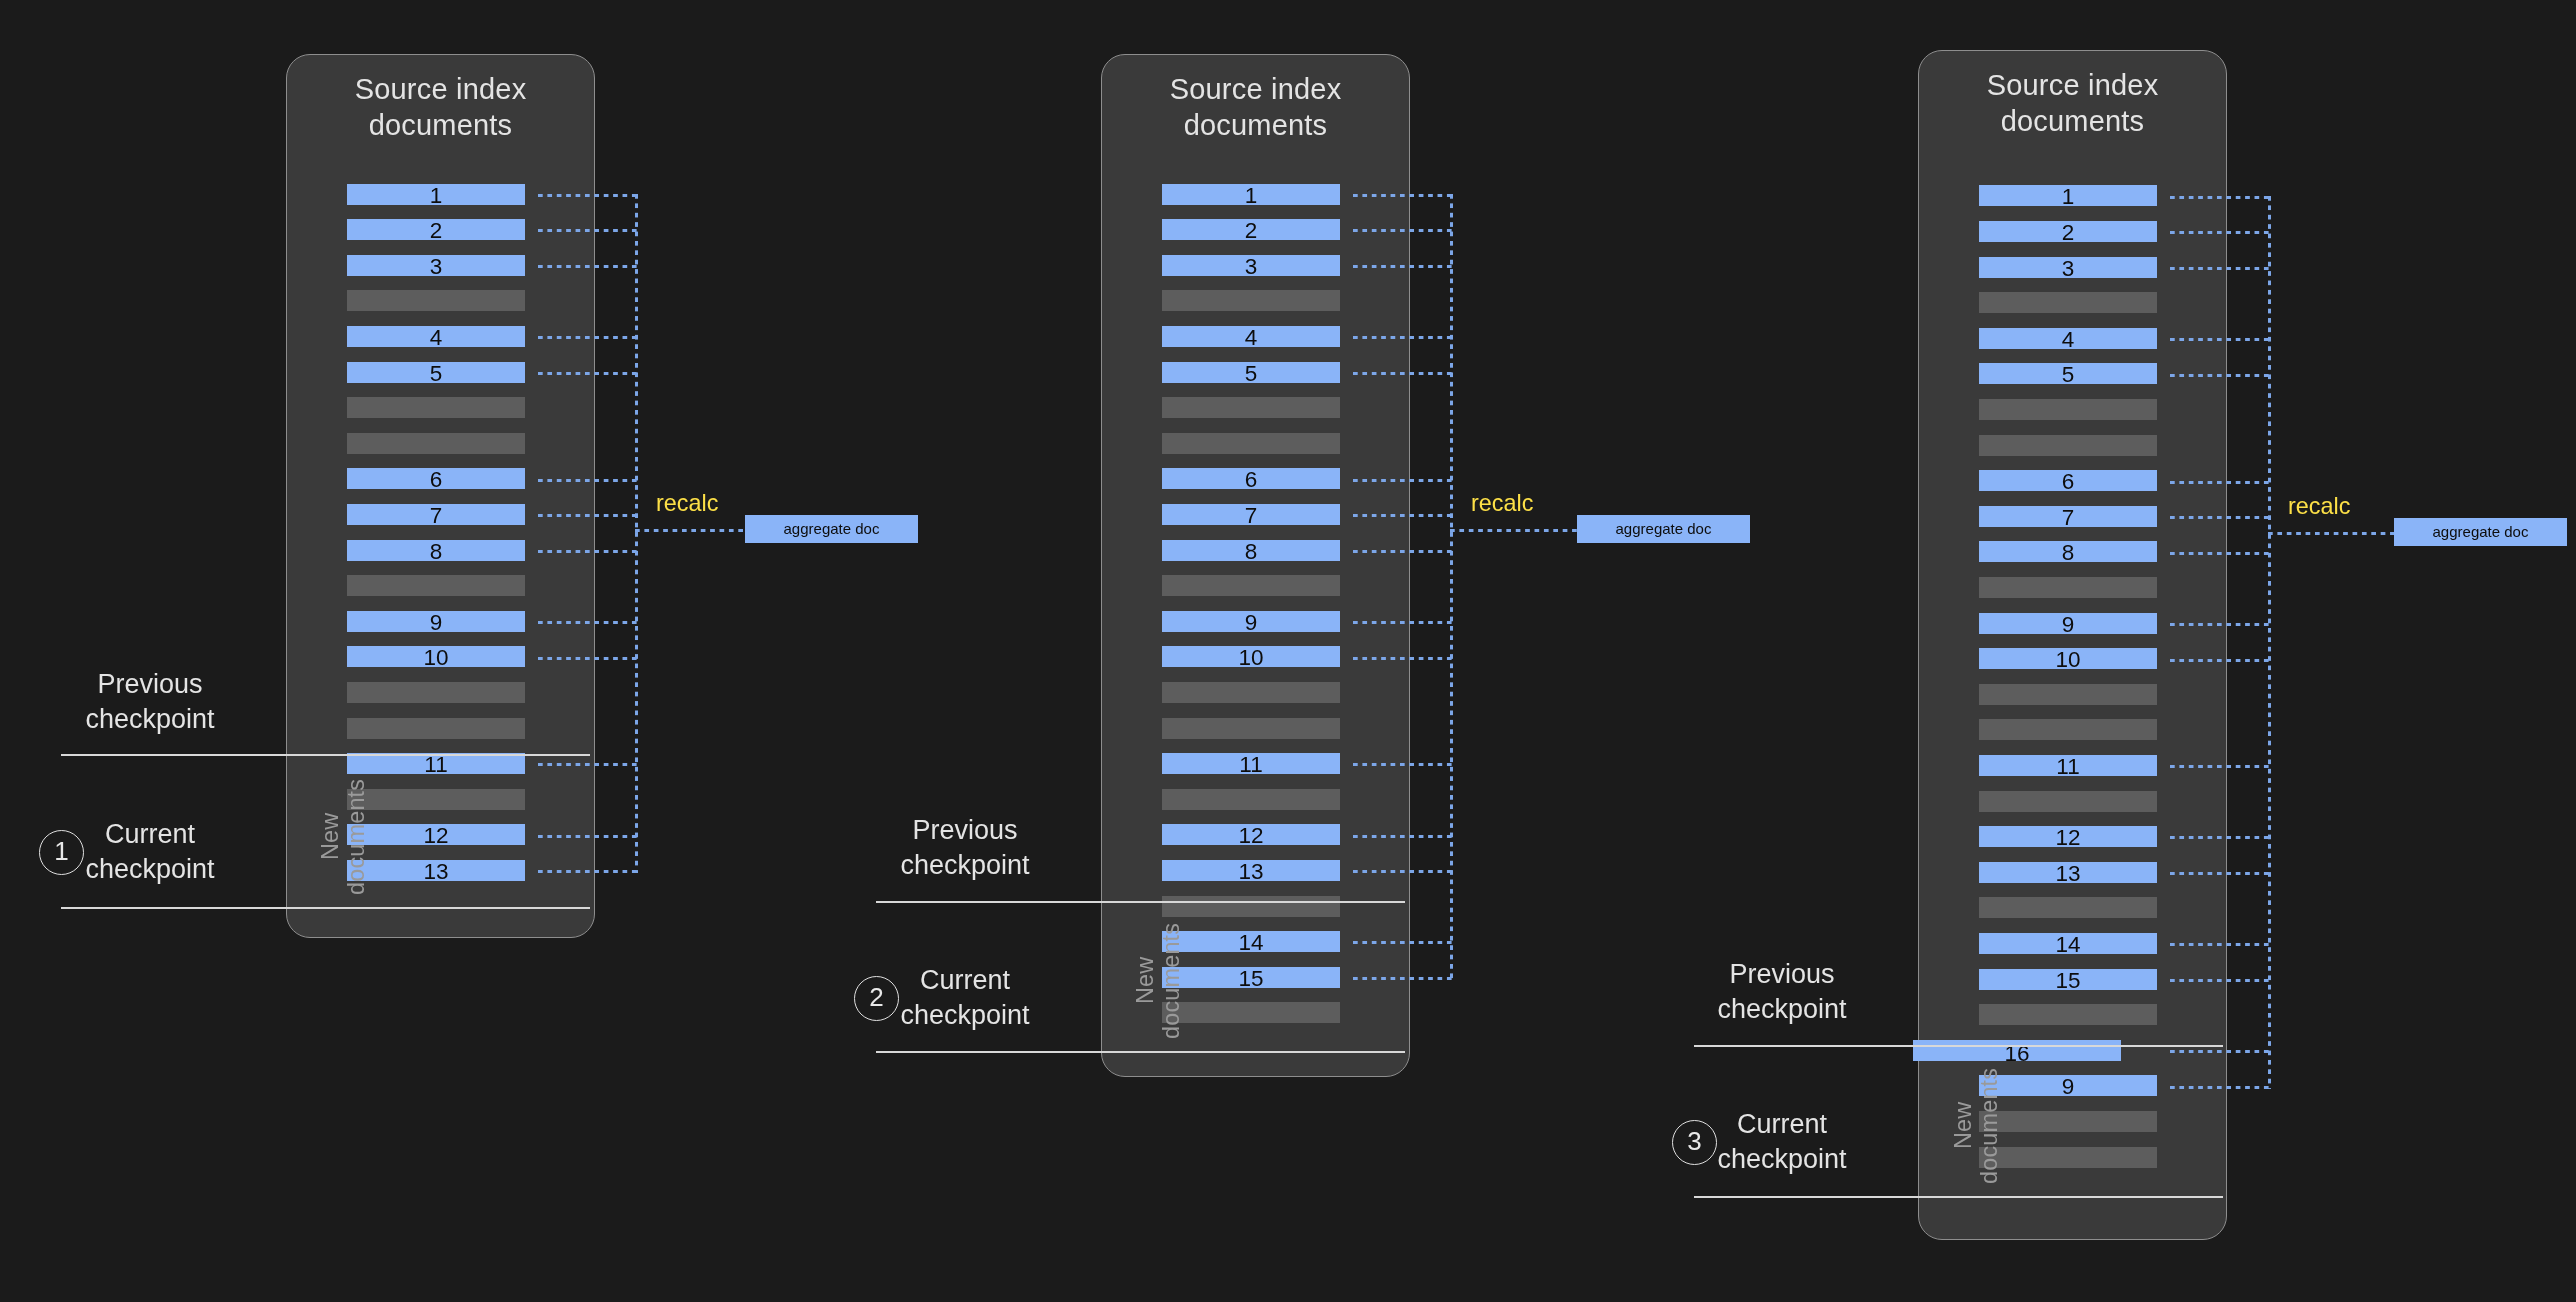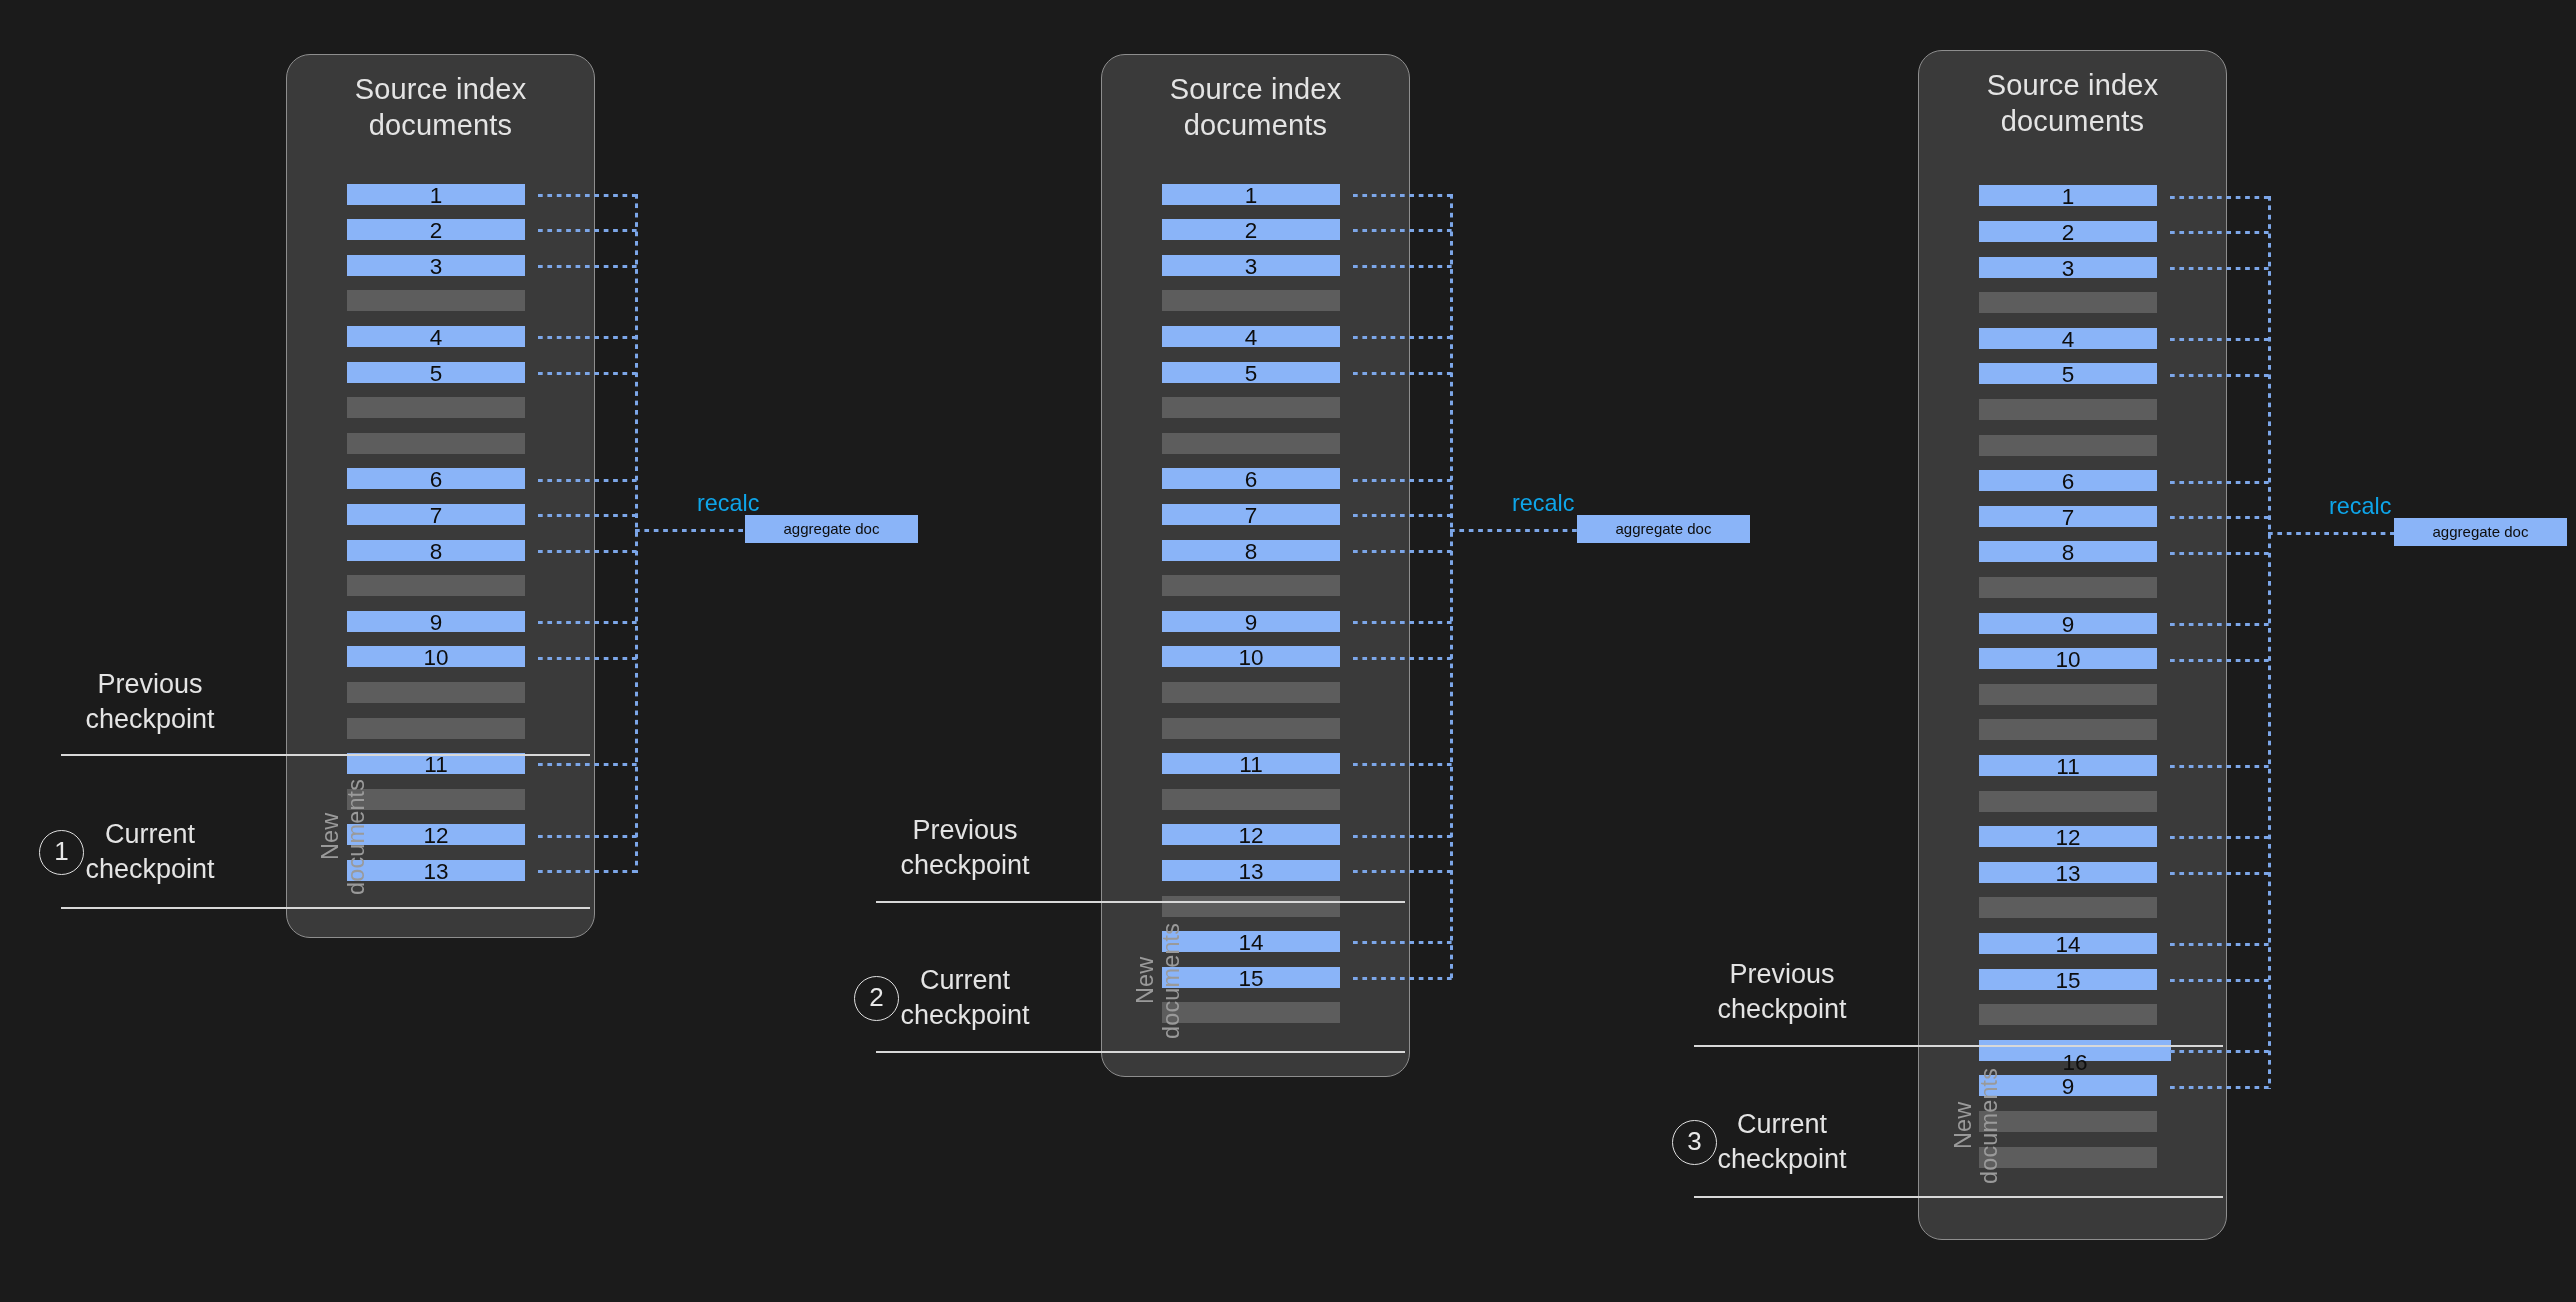--- a/index.html
+++ b/index.html
@@ -107,24 +107,23 @@
   .arrow-head{
     position:absolute;
     width:0;height:0;
     border-top:8.4px solid transparent;
     border-bottom:8.4px solid transparent;
     border-left:13px solid #93b7ef;
   }
   .recalc{
     position:absolute;
     font-size:23.4px;
-    color:#0ea5e9;
+    color:#fde047;
     line-height:1;
     white-space:nowrap;
-    margin-left:41px;
   }
   .aggdoc{
     position:absolute;
     background:#8ab4f8;
     color:#0d0d0d;
     font-size:15px;
     line-height:1;
     text-align:center;
     white-space:nowrap;
     box-sizing:border-box;
@@ -411,21 +410,21 @@
       <span>14</span>
     </div>
     <div class="h-dot" style="left: 2170px; top: 943px; width: 100px;"></div>
     <div class="row blue" style="left: 1979px; top: 969px; width: 178px; height: 20.6px; padding-top: 0.9px;">
       <span>15</span>
     </div>
     <div class="h-dot" style="left: 2170px; top: 979px; width: 100px;"></div>
     <div class="row empty" style="left: 1979px; top: 1004px; width: 178px; height: 20.6px; padding-top: 0.9px;">
       <span></span>
     </div>
-    <div class="row blue" style="left: 1979px; top: 1040px; width: 192px; height: 20.6px; padding-top: 12px;">
+    <div class="row blue" style="left: 1913px; top: 1040px; width: 208px; height: 20.6px; padding-top: 3px;">
       <span>16</span>
     </div>
     <div class="h-dot" style="left: 2170px; top: 1050px; width: 100px;"></div>
     <div class="row blue" style="left: 1979px; top: 1075px; width: 178px; height: 20.6px; padding-top: 0.9px;">
       <span>9</span>
     </div>
     <div class="h-dot" style="left: 2170px; top: 1086px; width: 100px;"></div>
     <div class="row empty" style="left: 1979px; top: 1111px; width: 178px; height: 20.6px; padding-top: 0.9px;">
       <span></span>
     </div>

